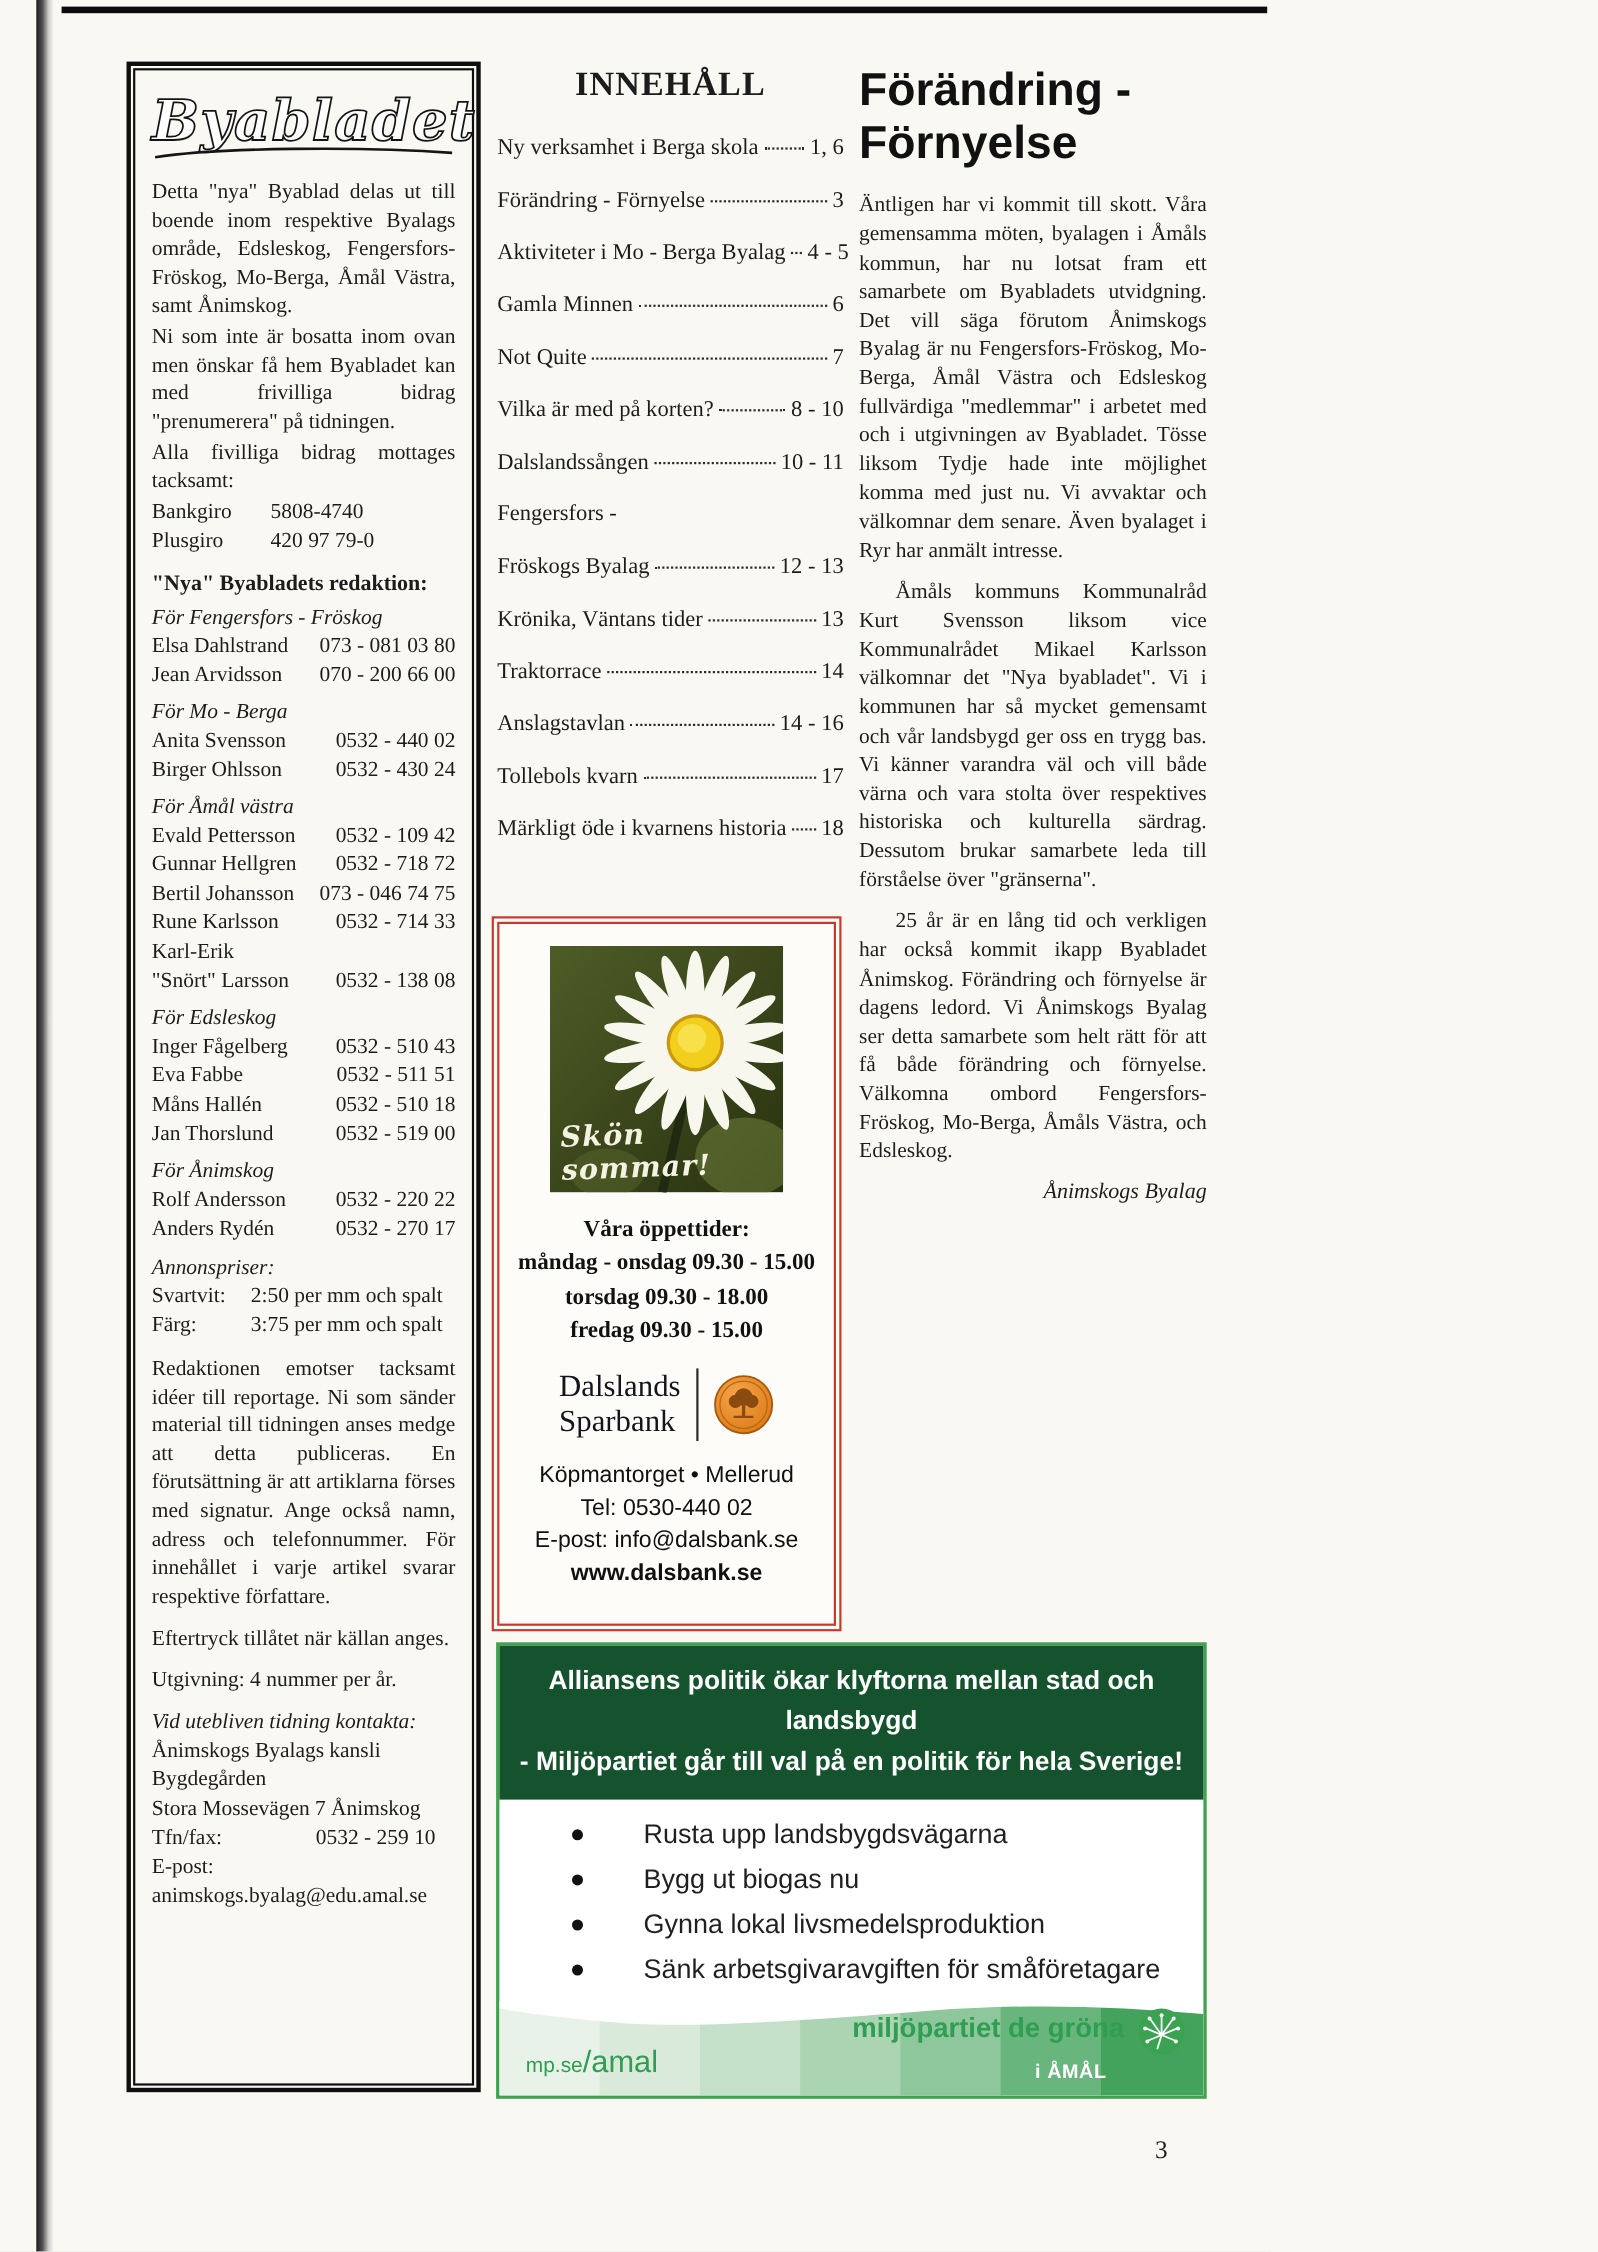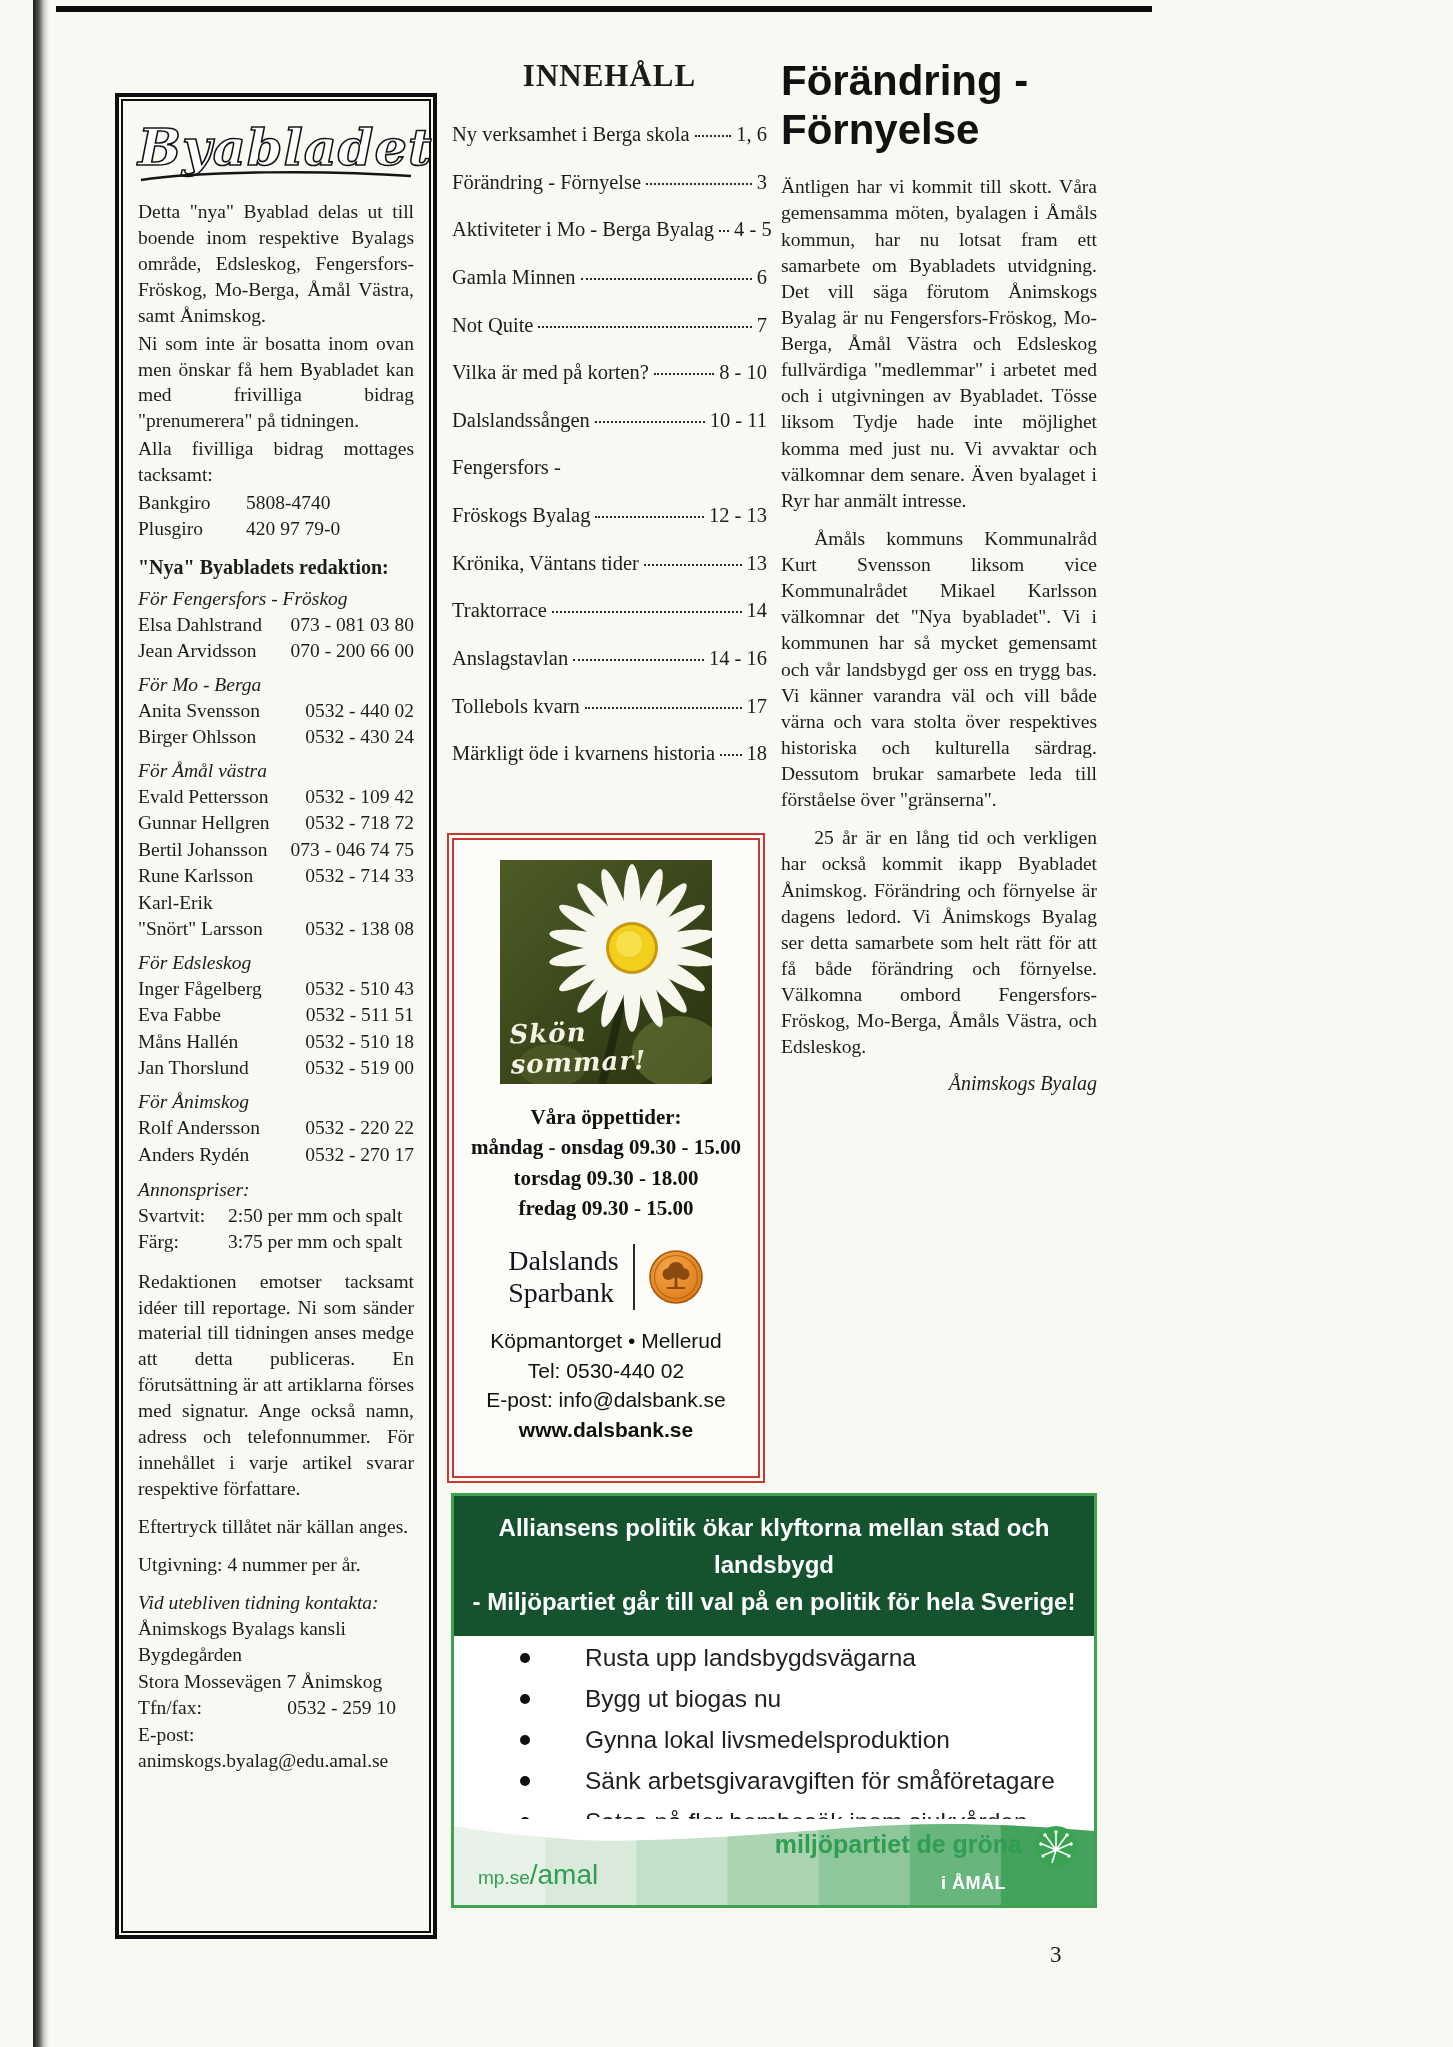--- a/index.html
+++ b/index.html
@@ -4,21 +4,21 @@
 <style>
   html,body{margin:0;padding:0;background:#e9e9e6;}
   .page{position:relative;width:1453px;height:2047px;background:#f9f8f3;overflow:hidden;
         font-family:"Liberation Serif","DejaVu Serif",serif;color:#1c1c1c;}
   
   .binding{position:absolute;left:33px;top:0;width:16px;height:2047px;
            background:linear-gradient(to right,rgba(15,15,15,.95),rgba(40,40,40,.8) 35%,rgba(110,110,110,.3) 70%,rgba(160,160,160,0));}
   .top-rule{position:absolute;left:56px;top:6px;width:1096px;height:6px;background:#0c0c0c;}
 
   
-  .masthead{position:absolute;left:115px;top:56px;width:322px;height:1846px;border:4px solid #0e0e0e;box-sizing:border-box;margin-top:37px;}
+  .masthead{position:absolute;left:115px;top:56px;width:322px;height:1846px;border:4px solid #0e0e0e;box-sizing:border-box;}
   .masthead-inner{position:absolute;inset:2px;border:2px solid #0e0e0e;padding:14px 15px 10px;box-sizing:border-box;}
   .logo-wrap{text-align:center;margin:2px 0 16px;}
   .logo-text{font-family:"DejaVu Serif","Liberation Serif",serif;font-style:italic;font-weight:700;
              font-size:51px;letter-spacing:1px;color:#ffffff;-webkit-text-stroke:1.6px #141414;}
   .logo-swash{display:block;margin:-8px auto 0;}
   .mh-p{font-size:19.5px;line-height:1.33;margin:0 0 2px;text-align:justify;}
   .giro-row{display:flex;font-size:19.5px;line-height:1.35;}
   .giro-label{width:108px;flex:none;}
   .red-title{font-weight:bold;font-size:20px;margin:13px 0 4px;}
   .group{margin:0 0 2px;}
@@ -58,21 +58,21 @@
   .article{position:absolute;left:781px;top:56px;width:316px;}
   .article-title{font-family:"Liberation Sans","DejaVu Sans",sans-serif;font-weight:bold;font-size:42px;line-height:1.17;margin:0 0 20px;color:#111;}
   .article p{font-size:19.5px;line-height:1.34;text-align:justify;margin:0 0 12px;}
   .indent{text-indent:1.7em;}
   .signature{text-align:right;font-style:italic;font-size:20px;margin-top:4px;}
 
   
   .mp-ad{position:absolute;left:451px;top:1493px;width:646px;height:415px;border:3px solid #3fa24f;box-sizing:border-box;background:#ffffff;
          font-family:"Liberation Sans","DejaVu Sans",sans-serif;}
   .mp-head{background:#14532d;color:#fff;text-align:center;padding:13px 6px 15px;font-weight:bold;font-size:24px;line-height:1.55;}
-  .mp-bullets{padding:8px 0 0 66px;}
+  .mp-bullets{padding:18px 0 0 66px;}
   .mp-bullet{display:flex;align-items:center;margin-bottom:13px;font-size:24.5px;color:#1f1f1f;}
   .mp-dot{width:10px;height:10px;border-radius:50%;background:#111;margin-right:55px;flex:none;}
   .mp-band{position:absolute;left:0;right:0;bottom:0;height:86px;}
   .mp-band-svg{position:absolute;inset:0;width:100%;height:100%;}
   .mp-url{position:absolute;left:24px;bottom:14px;color:#2f9e52;}
   .mp-url-small{font-size:19px;}
   .mp-url-big{font-size:28px;}
   .mp-brand{position:absolute;right:72px;bottom:46px;color:#2f9e52;font-weight:bold;font-size:25px;white-space:nowrap;}
   .mp-dandelion{position:absolute;right:16px;bottom:36px;}
   .mp-loc{position:absolute;right:88px;bottom:11px;color:#fff;font-weight:bold;font-size:18px;letter-spacing:.5px;}

